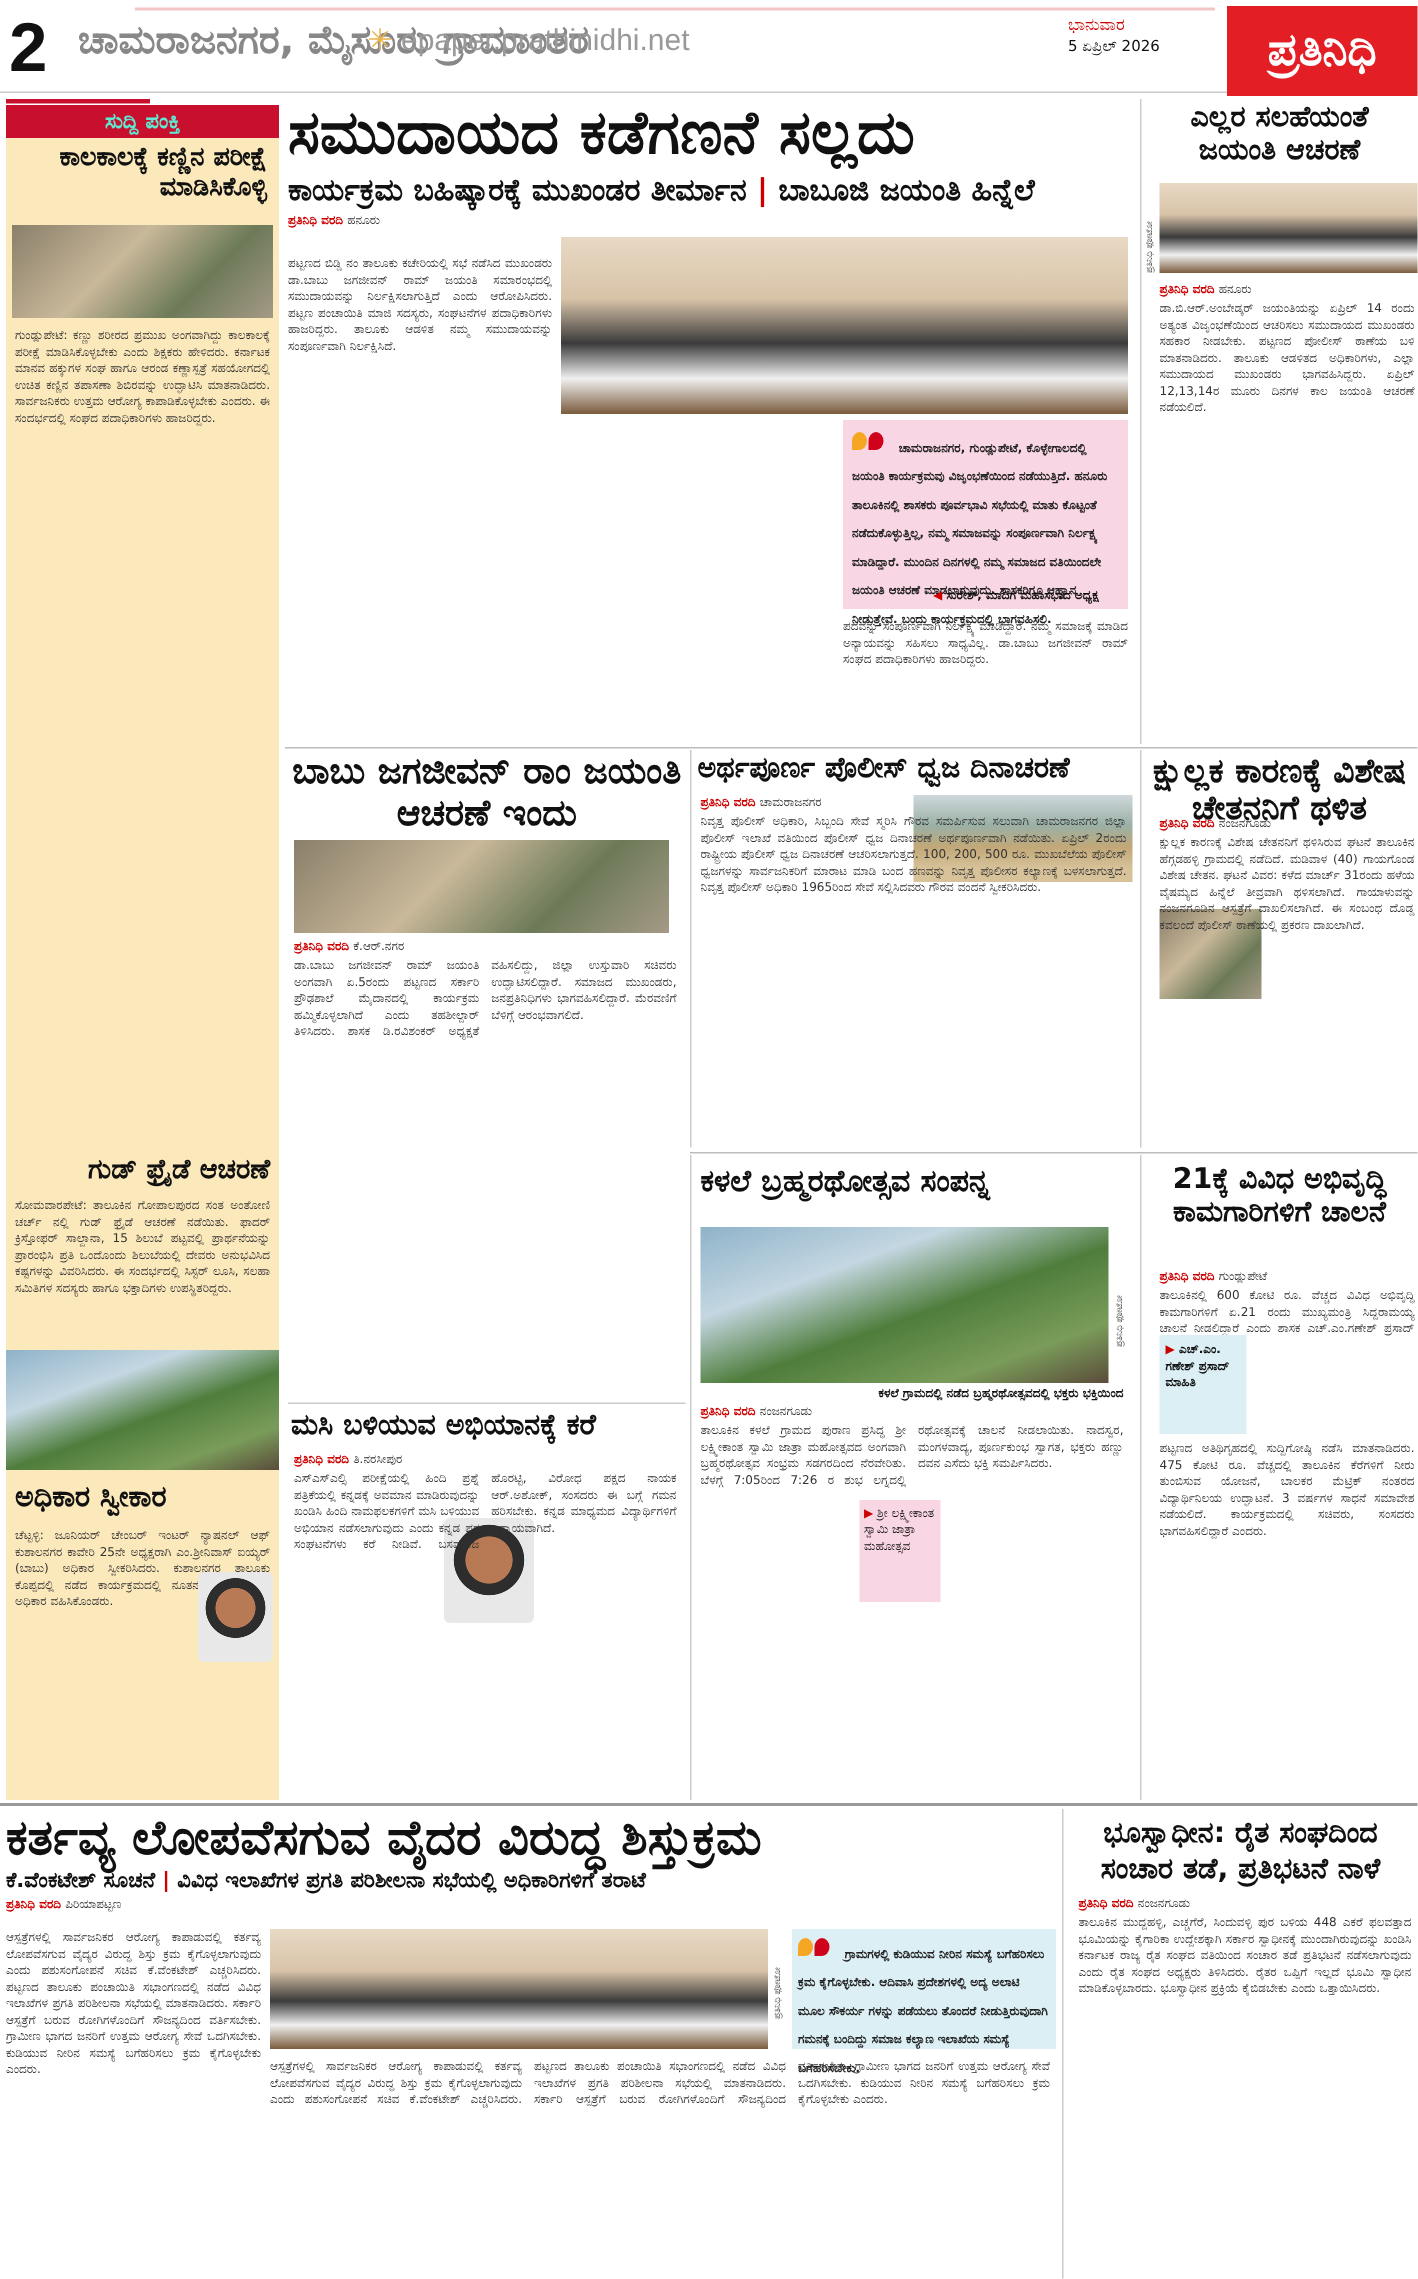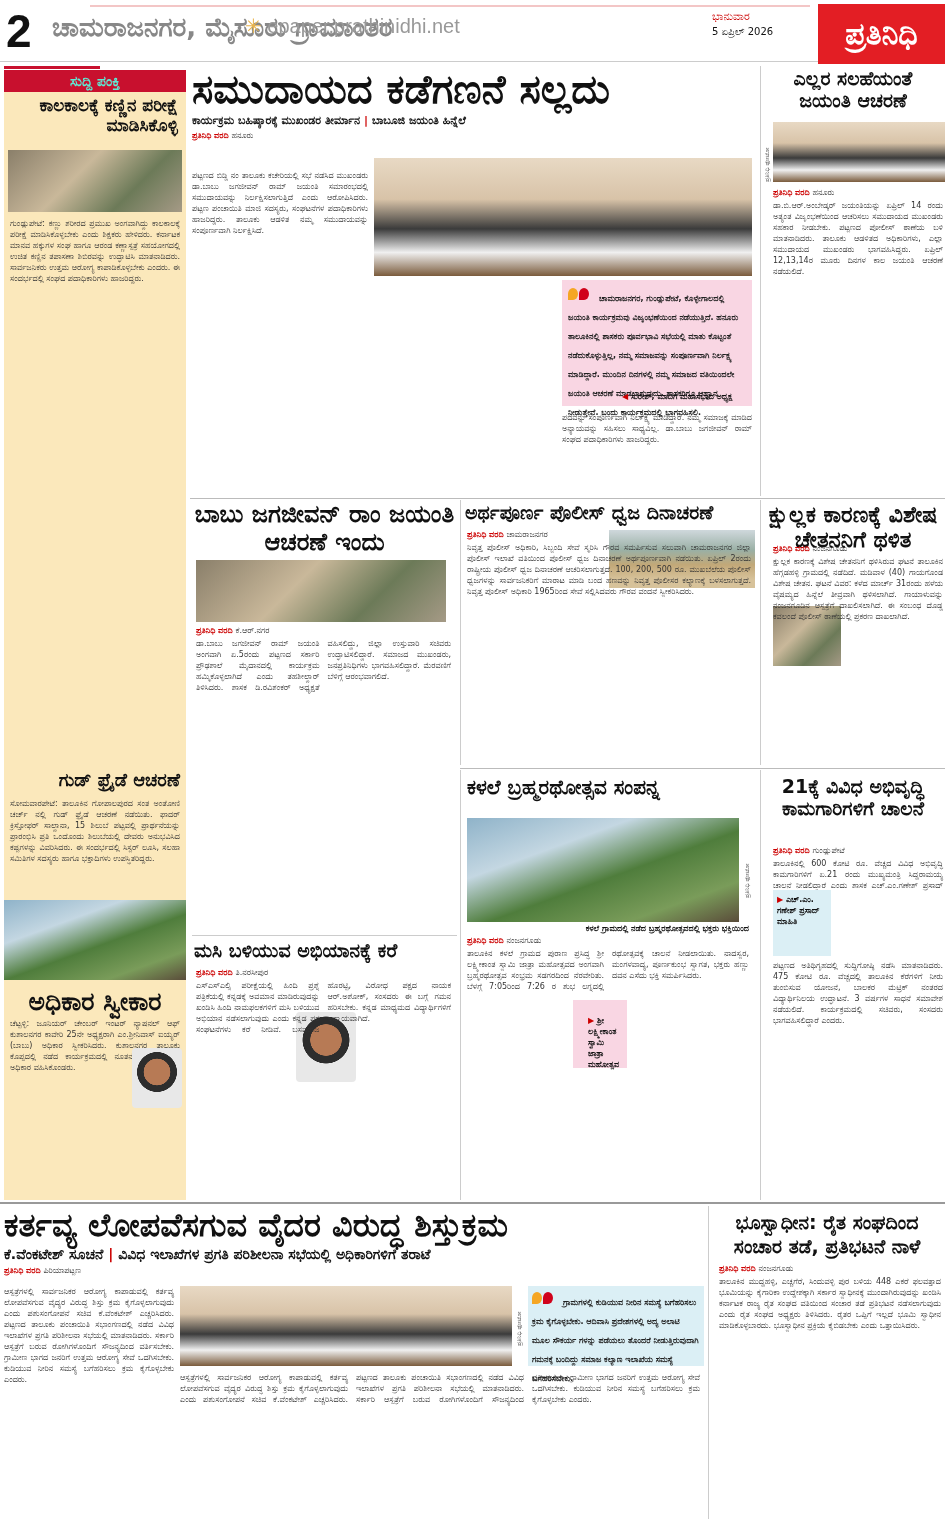--- a/index.html
+++ b/index.html
@@ -51,28 +51,28 @@
 <div class="abs" style="left:4px;top:66px;width:96px;height:3px;background:#c8102e"></div>
 
 <div class="col beige" style="left:4px;top:70px;width:182px;height:1130px">
   <div class="redbar" style="height:22px;font-size:14px;line-height:22px">ಸುದ್ದಿ ಪಂಕ್ತಿ</div>
   <div class="hd" style="font-size:17px;text-align:right;padding:4px 8px">ಕಾಲಕಾಲಕ್ಕೆ ಕಣ್ಣಿನ ಪರೀಕ್ಷೆ ಮಾಡಿಸಿಕೊಳ್ಳಿ</div>
   <div class="photo" style="left:4px;top:80px;width:174px;height:62px;position:absolute"></div>
   <div class="body-txt" style="position:absolute;left:6px;top:148px;width:170px;height:610px">ಗುಂಡ್ಲುಪೇಟೆ: ಕಣ್ಣು ಶರೀರದ ಪ್ರಮುಖ ಅಂಗವಾಗಿದ್ದು ಕಾಲಕಾಲಕ್ಕೆ ಪರೀಕ್ಷೆ ಮಾಡಿಸಿಕೊಳ್ಳಬೇಕು ಎಂದು ಶಿಕ್ಷಕರು ಹೇಳಿದರು. ಕರ್ನಾಟಕ ಮಾನವ ಹಕ್ಕುಗಳ ಸಂಘ ಹಾಗೂ ಆರಂಡ ಕಣ್ಣಾಸ್ಪತ್ರೆ ಸಹಯೋಗದಲ್ಲಿ ಉಚಿತ ಕಣ್ಣಿನ ತಪಾಸಣಾ ಶಿಬಿರವನ್ನು ಉದ್ಘಾಟಿಸಿ ಮಾತನಾಡಿದರು. ಸಾರ್ವಜನಿಕರು ಉತ್ತಮ ಆರೋಗ್ಯ ಕಾಪಾಡಿಕೊಳ್ಳಬೇಕು ಎಂದರು. ಈ ಸಂದರ್ಭದಲ್ಲಿ ಸಂಘದ ಪದಾಧಿಕಾರಿಗಳು ಹಾಜರಿದ್ದರು.</div>
   <div class="hd" style="position:absolute;left:6px;top:700px;width:170px;font-size:18px;text-align:right">ಗುಡ್ ಫ್ರೈಡೆ ಆಚರಣೆ</div>
   <div class="body-txt" style="position:absolute;left:6px;top:728px;width:170px;height:100px">ಸೋಮವಾರಪೇಟೆ: ತಾಲೂಕಿನ ಗೋಪಾಲಪುರದ ಸಂತ ಅಂತೋಣಿ ಚರ್ಚ್ ನಲ್ಲಿ ಗುಡ್ ಫ್ರೈಡೆ ಆಚರಣೆ ನಡೆಯಿತು. ಫಾದರ್ ಕ್ರಿಸ್ತೋಫರ್ ಸಾಲ್ದಾನಾ, 15 ಶಿಲುಬೆ ಪಟ್ಟವಲ್ಲಿ ಪ್ರಾರ್ಥನೆಯನ್ನು ಪ್ರಾರಂಭಿಸಿ ಪ್ರತಿ ಒಂದೊಂದು ಶಿಲುಬೆಯಲ್ಲಿ ದೇವರು ಅನುಭವಿಸಿದ ಕಷ್ಟಗಳನ್ನು ವಿವರಿಸಿದರು. ಈ ಸಂದರ್ಭದಲ್ಲಿ ಸಿಸ್ಟರ್ ಲೂಸಿ, ಸಲಹಾ ಸಮಿತಿಗಳ ಸದಸ್ಯರು ಹಾಗೂ ಭಕ್ತಾದಿಗಳು ಉಪಸ್ಥಿತರಿದ್ದರು.</div>
   <div class="photo green" style="left:0;top:830px;width:182px;height:80px;position:absolute"></div>
-  <div class="hd" style="position:absolute;left:6px;top:918px;width:170px;font-size:25px;text-align:center">ಅಧಿಕಾರ ಸ್ವೀಕಾರ</div>
+  <div class="hd" style="position:absolute;left:6px;top:918px;width:170px;font-size:19px;text-align:left">ಅಧಿಕಾರ ಸ್ವೀಕಾರ</div>
   <div class="body-txt" style="position:absolute;left:6px;top:948px;width:170px;height:170px">ಚೆಟ್ಟಳ್ಳಿ: ಜೂನಿಯರ್ ಚೇಂಬರ್ ಇಂಟರ್ ನ್ಯಾಷನಲ್ ಆಫ್ ಕುಶಾಲನಗರ ಕಾವೇರಿ 25ನೇ ಅಧ್ಯಕ್ಷರಾಗಿ ಎಂ.ಶ್ರೀನಿವಾಸ್ ಐಯ್ಯರ್ (ಬಾಬು) ಅಧಿಕಾರ ಸ್ವೀಕರಿಸಿದರು. ಕುಶಾಲನಗರ ತಾಲೂಕು ಕೊಪ್ಪದಲ್ಲಿ ನಡೆದ ಕಾರ್ಯಕ್ರಮದಲ್ಲಿ ನೂತನ ಪದಾಧಿಕಾರಿಗಳು ಅಧಿಕಾರ ವಹಿಸಿಕೊಂಡರು.</div>
   <div class="circle-photo" style="left:128px;top:978px;width:50px;height:60px"></div>
 </div>
 
 <div class="col" style="left:192px;top:66px;width:560px;height:430px">
   <div class="hd" style="font-size:40px;line-height:46px;white-space:nowrap">ಸಮುದಾಯದ ಕಡೆಗಣನೆ ಸಲ್ಲದು</div>
-  <div style="font-size:11px;font-weight:bold;white-space:nowrap;margin-top:2px"><span>ಕಾರ್ಯಕ್ರಮ ಬಹಿಷ್ಕಾರಕ್ಕೆ ಮುಖಂಡರ ತೀರ್ಮಾನ</span> <span style="color:#c00">|</span> <span>ಬಾಬೂಜಿ ಜಯಂತಿ ಹಿನ್ನೆಲೆ</span></div>
+  <div style="font-size:20px;font-weight:bold;white-space:nowrap;margin-top:2px"><span>ಕಾರ್ಯಕ್ರಮ ಬಹಿಷ್ಕಾರಕ್ಕೆ ಮುಖಂಡರ ತೀರ್ಮಾನ</span> <span style="color:#c00">|</span> <span>ಬಾಬೂಜಿ ಜಯಂತಿ ಹಿನ್ನೆಲೆ</span></div>
   <div class="byline" style="margin-top:4px"><span style="color:#c00;font-weight:bold">ಪ್ರತಿನಿಧಿ ವರದಿ</span> <span>ಹನೂರು</span></div>
   <div class="photo room" style="left:182px;top:92px;width:378px;height:118px"></div>
   <div class="body-txt" style="position:absolute;left:0;top:104px;width:176px;height:320px">ಪಟ್ಟಣದ ಬಿಡ್ಡಿ ನಂ ತಾಲೂಕು ಕಚೇರಿಯಲ್ಲಿ ಸಭೆ ನಡೆಸಿದ ಮುಖಂಡರು ಡಾ.ಬಾಬು ಜಗಜೀವನ್ ರಾಮ್ ಜಯಂತಿ ಸಮಾರಂಭದಲ್ಲಿ ಸಮುದಾಯವನ್ನು ನಿರ್ಲಕ್ಷಿಸಲಾಗುತ್ತಿದೆ ಎಂದು ಆರೋಪಿಸಿದರು. ಪಟ್ಟಣ ಪಂಚಾಯಿತಿ ಮಾಜಿ ಸದಸ್ಯರು, ಸಂಘಟನೆಗಳ ಪದಾಧಿಕಾರಿಗಳು ಹಾಜರಿದ್ದರು. ತಾಲೂಕು ಆಡಳಿತ ನಮ್ಮ ಸಮುದಾಯವನ್ನು ಸಂಪೂರ್ಣವಾಗಿ ನಿರ್ಲಕ್ಷಿಸಿದೆ.</div>
   <div class="pink" style="position:absolute;left:370px;top:214px;width:190px;height:126px;padding:6px">
     <span class="quote-mark"></span>
     <span class="body-txt" style="font-weight:bold;color:#222">ಚಾಮರಾಜನಗರ, ಗುಂಡ್ಲುಪೇಟೆ, ಕೊಳ್ಳೇಗಾಲದಲ್ಲಿ ಜಯಂತಿ ಕಾರ್ಯಕ್ರಮವು ವಿಜೃಂಭಣೆಯಿಂದ ನಡೆಯುತ್ತಿದೆ. ಹನೂರು ತಾಲೂಕಿನಲ್ಲಿ ಶಾಸಕರು ಪೂರ್ವಭಾವಿ ಸಭೆಯಲ್ಲಿ ಮಾತು ಕೊಟ್ಟಂತೆ ನಡೆದುಕೊಳ್ಳುತ್ತಿಲ್ಲ, ನಮ್ಮ ಸಮಾಜವನ್ನು ಸಂಪೂರ್ಣವಾಗಿ ನಿರ್ಲಕ್ಷ್ಯ ಮಾಡಿದ್ದಾರೆ. ಮುಂದಿನ ದಿನಗಳಲ್ಲಿ ನಮ್ಮ ಸಮಾಜದ ವತಿಯಿಂದಲೇ ಜಯಂತಿ ಆಚರಣೆ ಮಾಡಲಾಗುವುದು. ಶಾಸಕರಿಗೂ ಆಹ್ವಾನ ನೀಡುತ್ತೇವೆ. ಬಂದು ಕಾರ್ಯಕ್ರಮದಲ್ಲಿ ಭಾಗವಹಿಸಲಿ.</span>
   </div>
   <div style="position:absolute;left:430px;top:326px;font-size:8px;font-weight:bold"><span class="arrow">◀</span> <span>ಸುರೇಶ್, ಮಾದಿಗ ಮಹಾಸಭಾದ ಅಧ್ಯಕ್ಷ</span></div>
   <div class="body-txt" style="position:absolute;left:370px;top:346px;width:190px;height:80px">ಪದವನ್ನು ಸಂಪೂರ್ಣವಾಗಿ ನಿರ್ಲಕ್ಷ್ಯ ಮಾಡಿದ್ದಾರೆ. ನಮ್ಮ ಸಮಾಜಕ್ಕೆ ಮಾಡಿದ ಅನ್ಯಾಯವನ್ನು ಸಹಿಸಲು ಸಾಧ್ಯವಿಲ್ಲ. ಡಾ.ಬಾಬು ಜಗಜೀವನ್ ರಾಮ್ ಸಂಘದ ಪದಾಧಿಕಾರಿಗಳು ಹಾಜರಿದ್ದರು.</div>
 </div>
@@ -110,21 +110,21 @@
 
 <div class="rule" style="left:460px;top:768px;width:485px;height:1px"></div>
 
 <div class="col" style="left:460px;top:770px;width:295px;height:430px;border-left:1px solid #ccc">
   <div class="hd" style="font-size:20px;padding:6px 6px">ಕಳಲೆ ಬ್ರಹ್ಮರಥೋತ್ಸವ ಸಂಪನ್ನ</div>
   <div class="photo green" style="left:6px;top:48px;width:272px;height:104px"></div>
   <div class="vert" style="left:282px;top:48px;height:80px">ಪ್ರತಿನಿಧಿ ಫೋಟೋ</div>
   <div style="position:absolute;left:6px;top:154px;width:282px;font-size:8px;font-weight:bold;text-align:right;white-space:nowrap">ಕಳಲೆ ಗ್ರಾಮದಲ್ಲಿ ನಡೆದ ಬ್ರಹ್ಮರಥೋತ್ಸವದಲ್ಲಿ ಭಕ್ತರು ಭಕ್ತಿಯಿಂದ</div>
   <div class="byline" style="position:absolute;left:6px;top:166px"><span style="color:#c00;font-weight:bold">ಪ್ರತಿನಿಧಿ ವರದಿ</span> <span>ನಂಜನಗೂಡು</span></div>
   <div class="body-txt" style="position:absolute;left:6px;top:178px;width:282px;height:246px;column-count:2;column-gap:8px">ತಾಲೂಕಿನ ಕಳಲೆ ಗ್ರಾಮದ ಪುರಾಣ ಪ್ರಸಿದ್ಧ ಶ್ರೀ ಲಕ್ಷ್ಮೀಕಾಂತ ಸ್ವಾಮಿ ಜಾತ್ರಾ ಮಹೋತ್ಸವದ ಅಂಗವಾಗಿ ಬ್ರಹ್ಮರಥೋತ್ಸವ ಸಂಭ್ರಮ ಸಡಗರದಿಂದ ನೆರವೇರಿತು. ಬೆಳಗ್ಗೆ 7:05ರಿಂದ 7:26 ರ ಶುಭ ಲಗ್ನದಲ್ಲಿ ರಥೋತ್ಸವಕ್ಕೆ ಚಾಲನೆ ನೀಡಲಾಯಿತು. ನಾದಸ್ವರ, ಮಂಗಳವಾದ್ಯ, ಪೂರ್ಣಕುಂಭ ಸ್ವಾಗತ, ಭಕ್ತರು ಹಣ್ಣು ದವನ ಎಸೆದು ಭಕ್ತಿ ಸಮರ್ಪಿಸಿದರು.</div>
-  <div class="pink" style="position:absolute;left:112px;top:230px;width:54px;height:68px;padding:15px;font-size:8px;font-weight:bold;line-height:11px"><span class="arrow">▶</span> <span>ಶ್ರೀ ಲಕ್ಷ್ಮೀಕಾಂತ ಸ್ವಾಮಿ ಜಾತ್ರಾ ಮಹೋತ್ಸವ</span></div>
+  <div class="pink" style="position:absolute;left:112px;top:230px;width:54px;height:68px;padding:3px;font-size:8px;font-weight:normal;line-height:11px"><span class="arrow">▶</span> <span>ಶ್ರೀ ಲಕ್ಷ್ಮೀಕಾಂತ ಸ್ವಾಮಿ ಜಾತ್ರಾ ಮಹೋತ್ಸವ</span></div>
 </div>
 
 <div class="col" style="left:760px;top:770px;width:185px;height:430px;border-left:1px solid #ccc">
   <div class="hd" style="font-size:19px;text-align:center;padding:6px 4px 2px">21ಕ್ಕೆ ವಿವಿಧ ಅಭಿವೃದ್ಧಿ ಕಾಮಗಾರಿಗಳಿಗೆ ಚಾಲನೆ</div>
   <div class="byline" style="position:absolute;left:12px;top:76px"><span style="color:#c00;font-weight:bold">ಪ್ರತಿನಿಧಿ ವರದಿ</span> <span>ಗುಂಡ್ಲುಪೇಟೆ</span></div>
   <div class="body-txt" style="position:absolute;left:12px;top:88px;width:170px;height:30px">ತಾಲೂಕಿನಲ್ಲಿ 600 ಕೋಟಿ ರೂ. ವೆಚ್ಚದ ವಿವಿಧ ಅಭಿವೃದ್ಧಿ ಕಾಮಗಾರಿಗಳಿಗೆ ಏ.21 ರಂದು ಮುಖ್ಯಮಂತ್ರಿ ಸಿದ್ದರಾಮಯ್ಯ ಚಾಲನೆ ನೀಡಲಿದ್ದಾರೆ ಎಂದು ಶಾಸಕ ಎಚ್.ಎಂ.ಗಣೇಶ್ ಪ್ರಸಾದ್ ತಿಳಿಸಿದರು.</div>
   <div class="lightblue" style="position:absolute;left:12px;top:120px;width:58px;height:66px;padding:4px;font-size:8px;font-weight:bold;line-height:11px"><span class="arrow">▶</span> <span>ಎಚ್.ಎಂ. ಗಣೇಶ್ ಪ್ರಸಾದ್ ಮಾಹಿತಿ</span></div>
   <div class="body-txt" style="position:absolute;left:12px;top:190px;width:170px;height:235px">ಪಟ್ಟಣದ ಅತಿಥಿಗೃಹದಲ್ಲಿ ಸುದ್ದಿಗೋಷ್ಠಿ ನಡೆಸಿ ಮಾತನಾಡಿದರು. 475 ಕೋಟಿ ರೂ. ವೆಚ್ಚದಲ್ಲಿ ತಾಲೂಕಿನ ಕೆರೆಗಳಿಗೆ ನೀರು ತುಂಬಿಸುವ ಯೋಜನೆ, ಬಾಲಕರ ಮೆಟ್ರಿಕ್ ನಂತರದ ವಿದ್ಯಾರ್ಥಿನಿಲಯ ಉದ್ಘಾಟನೆ. 3 ವರ್ಷಗಳ ಸಾಧನೆ ಸಮಾವೇಶ ನಡೆಯಲಿದೆ. ಕಾರ್ಯಕ್ರಮದಲ್ಲಿ ಸಚಿವರು, ಸಂಸದರು ಭಾಗವಹಿಸಲಿದ್ದಾರೆ ಎಂದರು.</div>
 </div>
 

